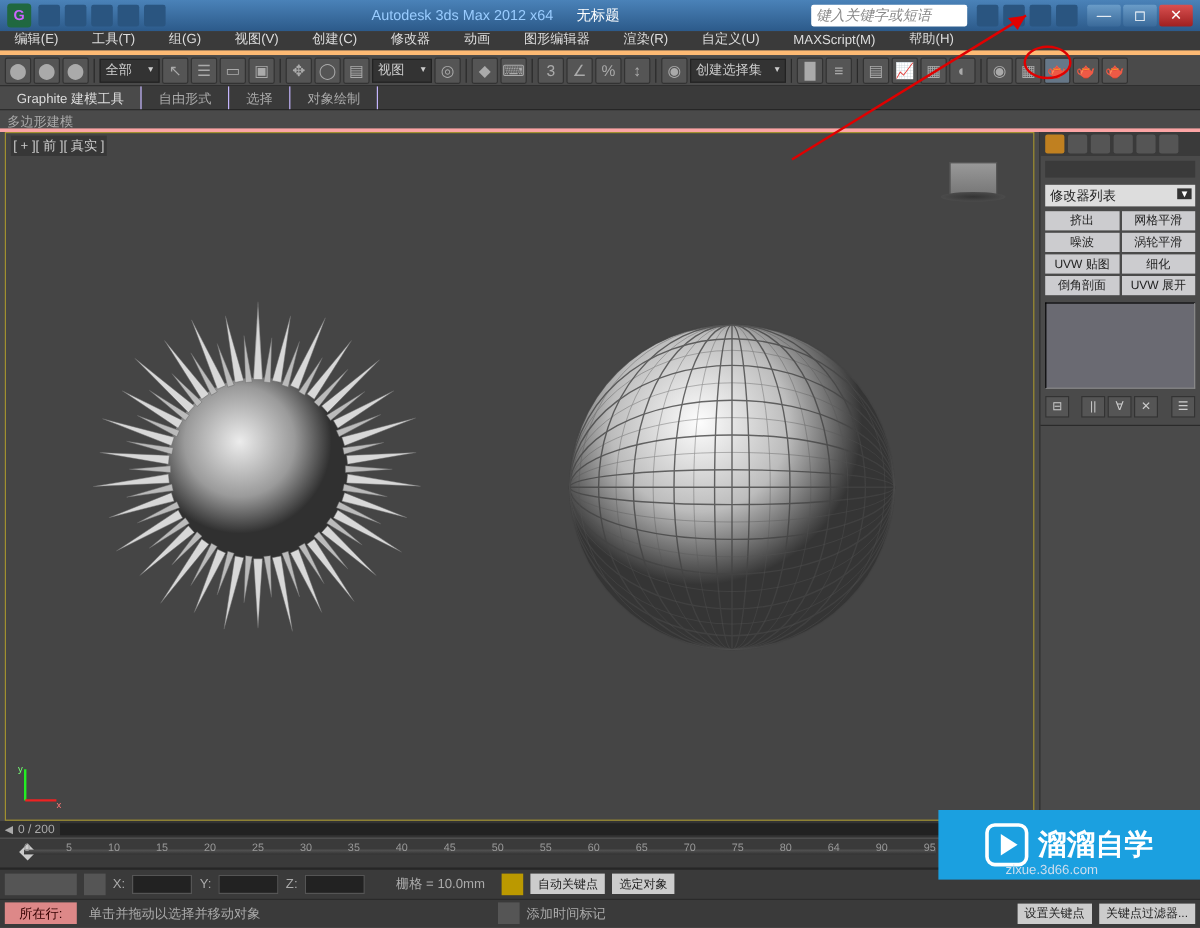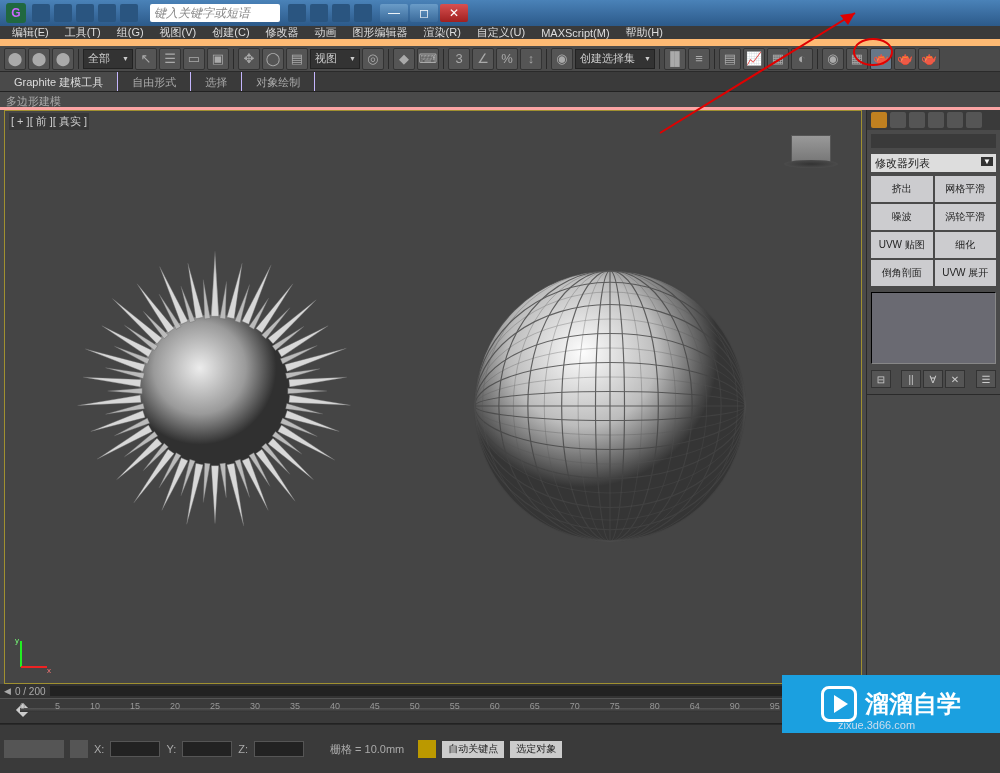--- a/index.html
+++ b/index.html
@@ -14,21 +14,21 @@
 .title-app { color:#9cf; }
 .title-doc { color:#fff; margin-left:16px; }
 .search-box { width:130px; height:18px; background:#fff; color:#888; font-style:italic; padding:0 4px; border-radius:2px; margin-right:8px; display:flex; align-items:center; }
 .title-icons { display:flex; gap:4px; margin-right:8px; }
 .title-icon { width:18px; height:18px; background:#2a5580; border-radius:2px; }
 .win-controls { display:flex; gap:2px; }
 .win-btn { width:28px; height:18px; background:linear-gradient(#6a9cc8,#3a6a9a); border-radius:2px; display:flex; align-items:center; justify-content:center; color:#fff; cursor:pointer; }
 .win-btn.close { background:linear-gradient(#d85050,#a02020); }
 
 
-.menubar { height:20px; background:#3a3a3a; display:flex; align-items:center; padding:0 4px; gap:0; border-bottom:7px solid #fdba74; }
+.menubar { height:20px; background:#3a3a3a; display:flex; align-items:flex-end; padding:0 4px; gap:12px; border-bottom:4px solid #fdba74; }
 .menu-item { padding:2px 8px; color:#ddd; font-size:11px; cursor:pointer; }
 
 
 .toolbar { height:26px; background:#4a4a4a; display:flex; align-items:center; padding:0 4px; gap:2px; border-bottom:1px solid #2a2a2a; }
 .tool-btn { width:22px; height:22px; background:#555; border:1px solid #333; border-radius:2px; cursor:pointer; display:flex; align-items:center; justify-content:center; color:#aaa; font-size:13px; }
 .tool-sep { width:1px; height:20px; background:#2a2a2a; margin:0 2px; }
 .tool-dropdown { height:20px; background:#333; border:1px solid #222; color:#ccc; padding:0 16px 0 4px; font-size:11px; position:relative; min-width:50px; display:flex; align-items:center; }
 .tool-dropdown::after { content:"▼"; position:absolute; right:3px; font-size:7px; }
 
 
@@ -61,21 +61,21 @@
 
 
 .side-panel { width:134px; background:#4a4a4a; border-left:1px solid #2a2a2a; display:flex; flex-direction:column; }
 .side-tabs { height:20px; background:#3a3a3a; display:flex; align-items:center; gap:3px; padding:0 4px; }
 .side-tab-icon { width:16px; height:16px; background:#555; border-radius:2px; cursor:pointer; }
 .side-tab-icon.active { background:#c08020; }
 .color-bar { height:14px; background:#3a3a3a; margin:4px; }
 .side-dropdown { height:18px; margin:2px 4px; background:#ddd; color:#222; padding:2px 4px; font-size:11px; position:relative; }
 .side-dropdown::after { content:"▼"; position:absolute; right:3px; top:3px; font-size:8px; background:#333; color:#fff; padding:0 2px; }
 .mod-buttons { display:grid; grid-template-columns:1fr 1fr; gap:2px; padding:2px 4px; }
-.mod-btn { height:26px; background:#cccccf; color:#222; font-size:10px; display:flex; align-items:center; justify-content:center; cursor:pointer; }
+.mod-btn { height:16px; background:#cccccf; color:#222; font-size:10px; display:flex; align-items:center; justify-content:center; cursor:pointer; }
 .mod-stack { height:72px; margin:4px; background:#6a6a72; border:1px inset #333; }
 .stack-controls { display:flex; gap:2px; padding:2px 4px; align-items:center; }
 .stack-btn { width:20px; height:18px; background:#555; border:1px solid #333; cursor:pointer; display:flex; align-items:center; justify-content:center; font-size:10px; color:#ccc; }
 .side-hr { height:1px; background:#2a2a2a; margin:4px 0; }
 
 
 .timeline-area { height:89px; background:#3a3a3a; display:flex; flex-direction:column; }
 .time-scrub { height:14px; background:#333; display:flex; align-items:center; padding:0 4px; gap:4px; color:#aaa; font-size:10px; }
 .time-scrub-track { flex:1; height:10px; background:#222; position:relative; }
 .time-ruler { height:26px; background:#3a3a3a; position:relative; border-top:1px solid #555; border-bottom:1px solid #222; }
@@ -106,20 +106,24 @@
 <body>
 
 <div class="titlebar">
   <div class="app-logo">G</div>
   <div class="qat">
     <div class="qat-btn"></div>
     <div class="qat-btn"></div>
     <div class="qat-btn"></div>
     <div class="qat-btn"></div>
     <div class="qat-btn"></div>
+  </div>
+  <div class="title-text">
+    <span class="title-app">Autodesk 3ds Max  2012 x64</span>
+    <span class="title-doc">无标题</span>
   </div>
   <div class="search-box">键入关键字或短语</div>
   <div class="title-icons">
     <div class="title-icon"></div>
     <div class="title-icon"></div>
     <div class="title-icon"></div>
     <div class="title-icon"></div>
   </div>
   <div class="win-controls">
     <div class="win-btn">—</div>
@@ -411,20 +415,29 @@
       <input class="status-input" style="">
       <span>Y:</span>
       <input class="status-input" style="">
       <span>Z:</span>
       <input class="status-input" style="">
       <span style="margin-left:20px">栅格 = 10.0mm</span>
       <div class="status-lock" style="margin-left:8px;background:#b90;"></div>
       <div class="status-end-label">自动关键点</div>
       <div class="status-end-label">选定对象</div>
     </div>
+    <div class="status-row">
+      <div class="status-label">所在行:</div>
+      <span class="status-text">单击并拖动以选择并移动对象</span>
+      <div class="status-lock"></div>
+      <span>添加时间标记</span>
+      <div style="flex:1"></div>
+      <div class="status-end-label">设置关键点</div>
+      <div class="status-end-label">关键点过滤器...</div>
+    </div>
   </div>
 </div>
 
 <div class="nav-cluster">
   <div class="nav-btn"></div>
   <div class="nav-btn"></div>
   <div class="nav-btn"></div>
   <div class="nav-btn"></div>
   <div class="nav-btn"></div>
 </div>

